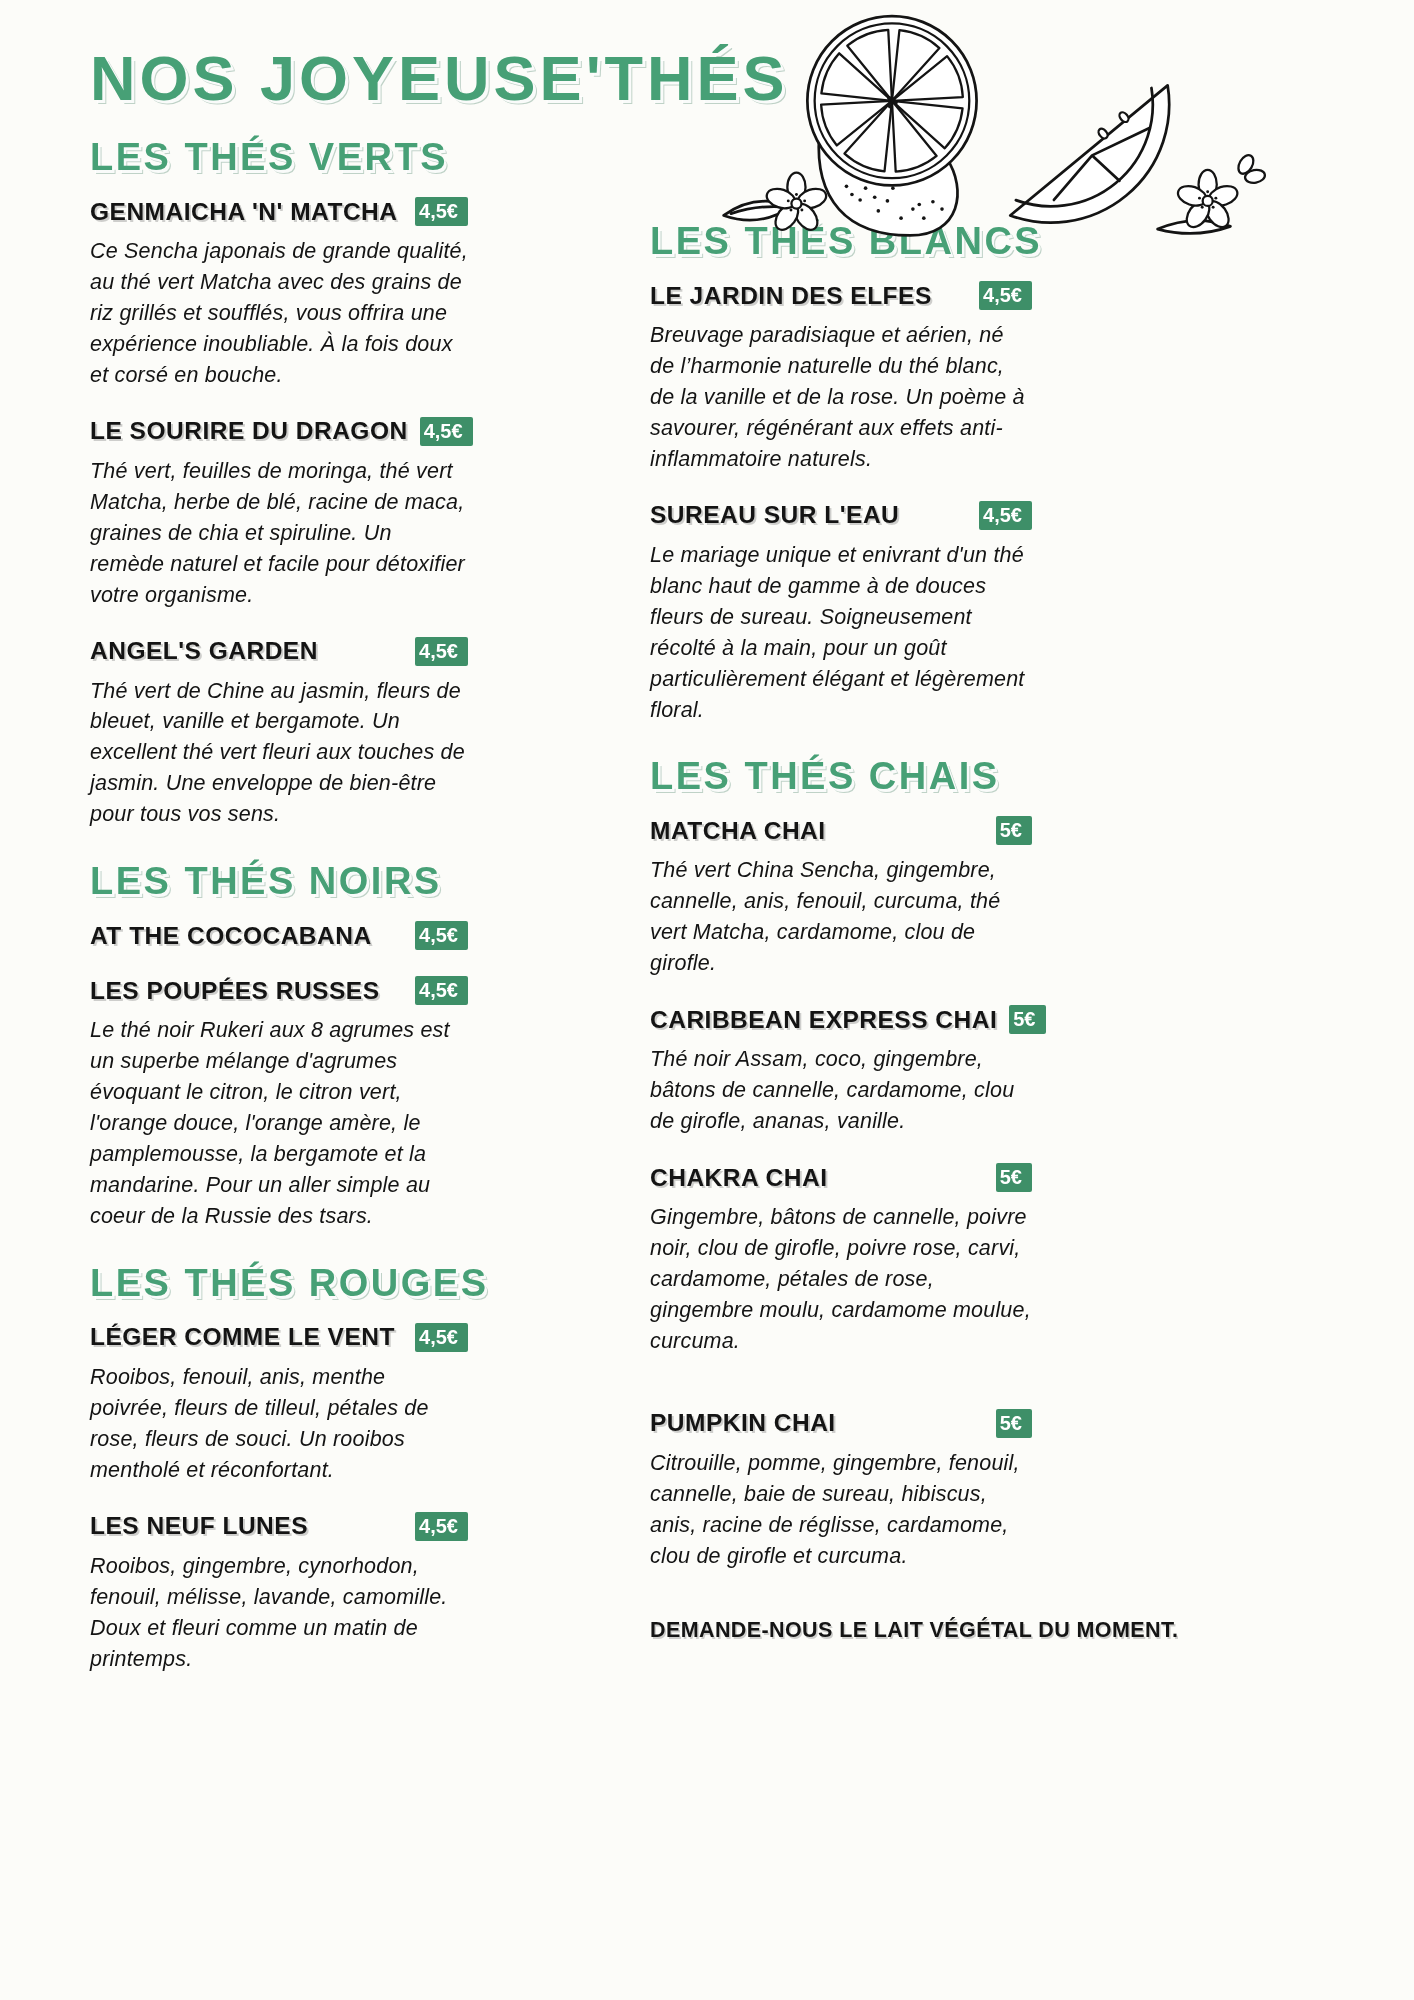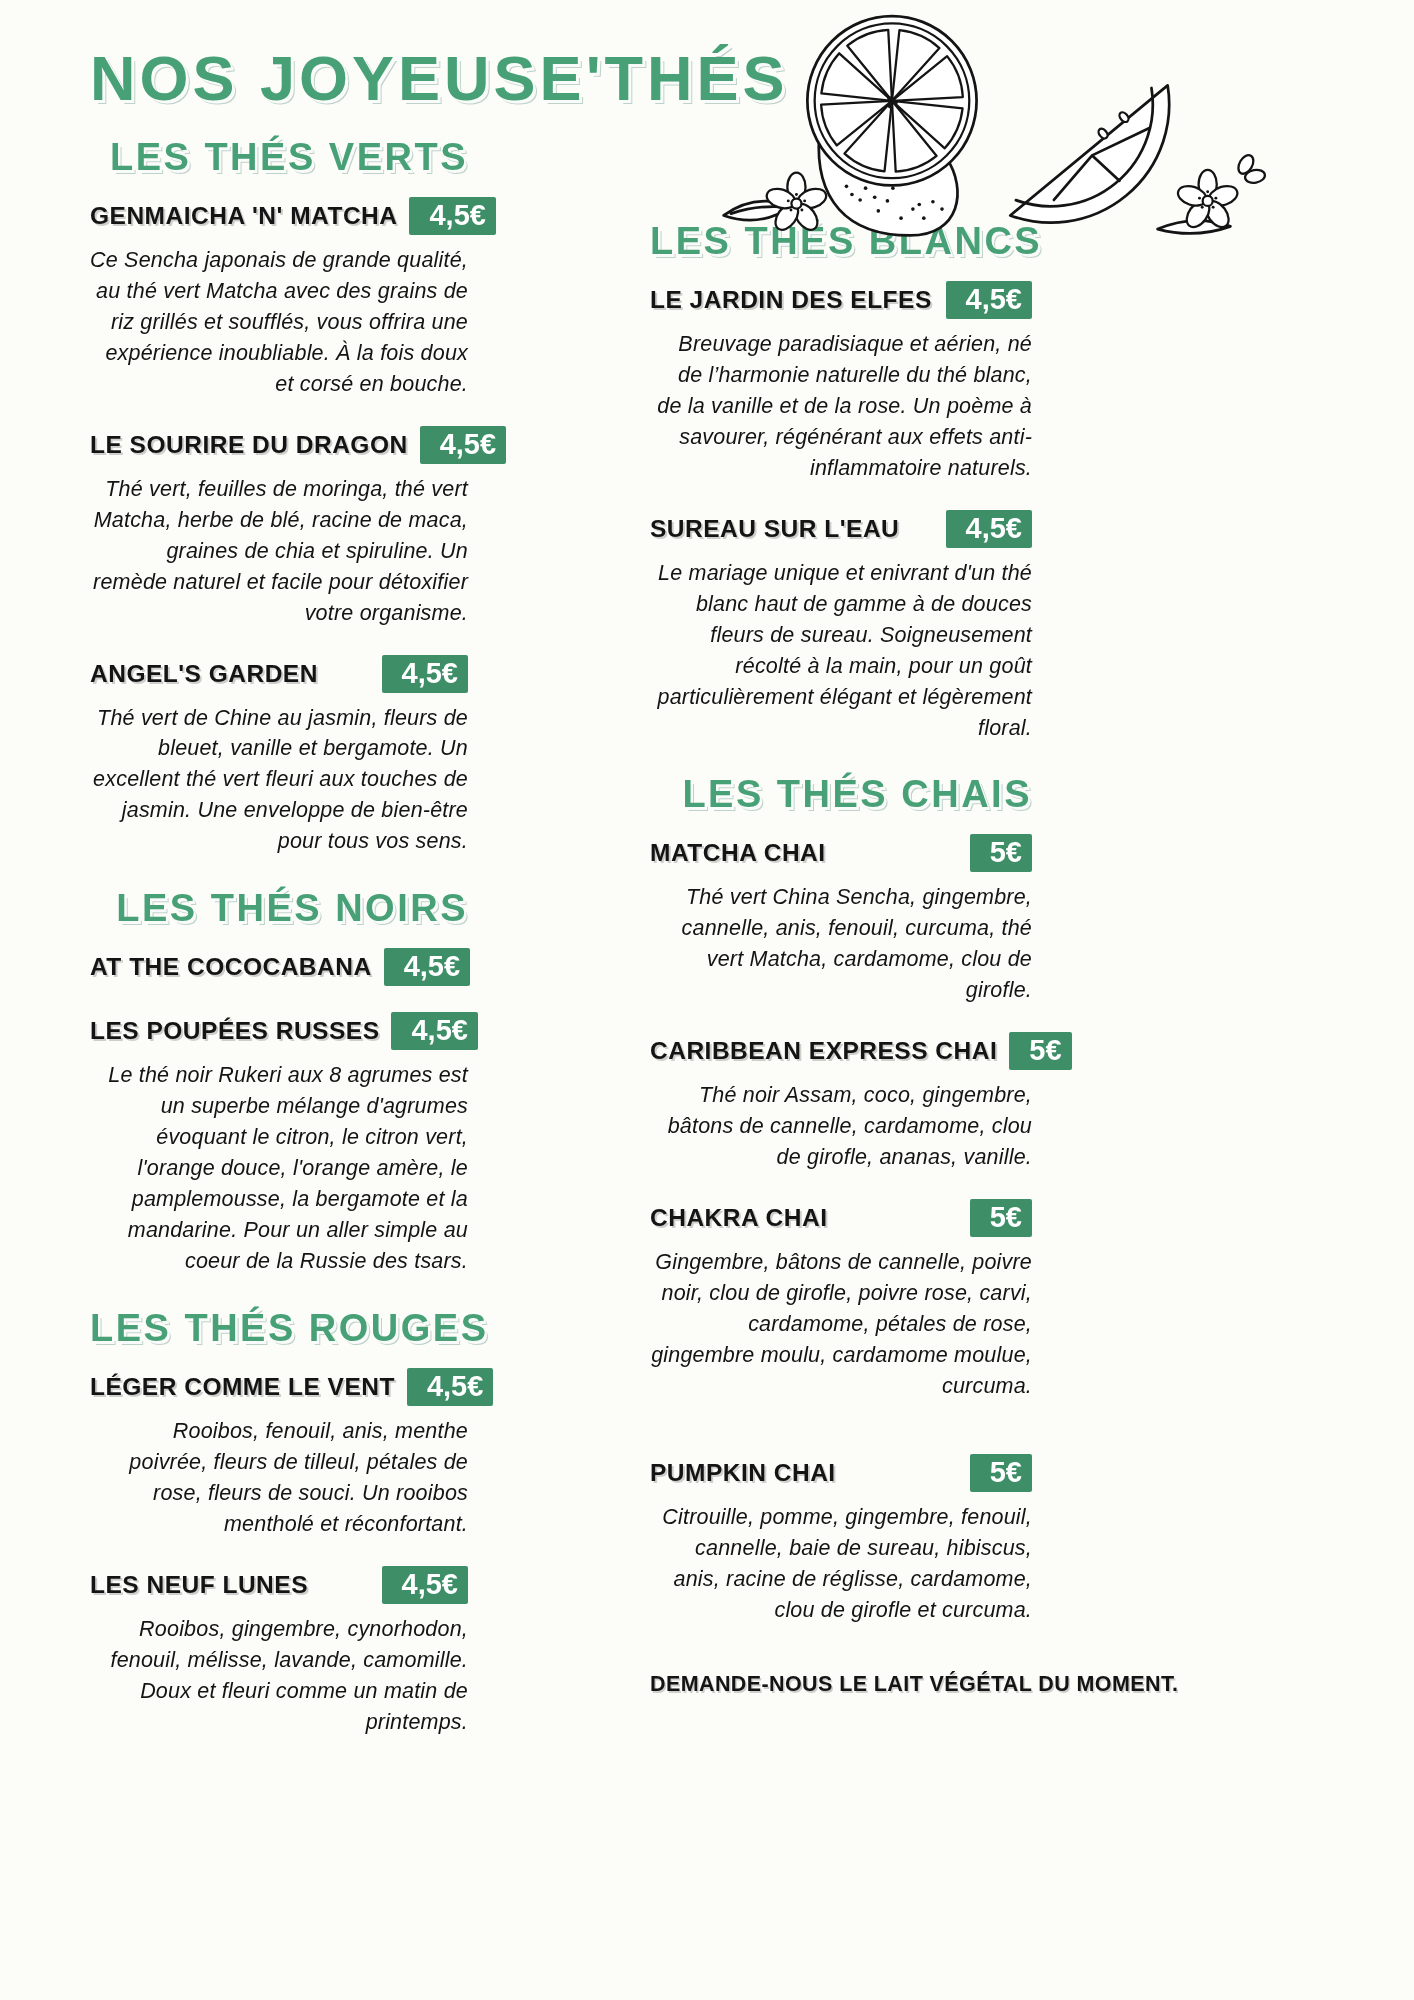--- a/index.html
+++ b/index.html
@@ -31,21 +31,21 @@
     letter-spacing:4px;
     color:var(--accent);
     text-shadow:3px 3px 0 rgba(255,255,255,.9), 4px 4px 0 rgba(31,102,71,.28);
     white-space:nowrap;
   }
   .columns{
     display:flex;
     padding-left:90px;
     gap:182px;
   }
-  .col{width:378px;flex:0 0 auto;text-align:right;}
+  .col{width:378px;flex:0 0 auto;}
   .col.right{width:382px;padding-top:106px;}
   .section-heading{
     font-size:38px;
     font-weight:800;
     letter-spacing:2.5px;
     color:var(--accent);
     text-shadow:2.5px 2.5px 0 rgba(255,255,255,.9), 3.5px 3.5px 0 rgba(31,102,71,.28);
     white-space:nowrap;
     margin:30px 0 18px 0;
   }
@@ -68,22 +68,22 @@
     font-size:24.5px;
     font-weight:800;
     letter-spacing:.5px;
     text-shadow:2px 2px 0 rgba(0,0,0,.18);
     white-space:nowrap;
   }
   .price-badge{
     background:var(--badge);
     color:#fff;
     font-weight:700;
-    font-size:29px;
-    padding:4px 10px 5px 20px;
+    font-size:20px;
+    padding:4px 10px 5px 4px;
     border-radius:2px;
     line-height:1;
     flex:0 0 auto;
     margin-left:12px;
   }
   .item-desc{
     font-style:italic;
     font-size:21.5px;
     line-height:1.44;
     letter-spacing:.2px;

